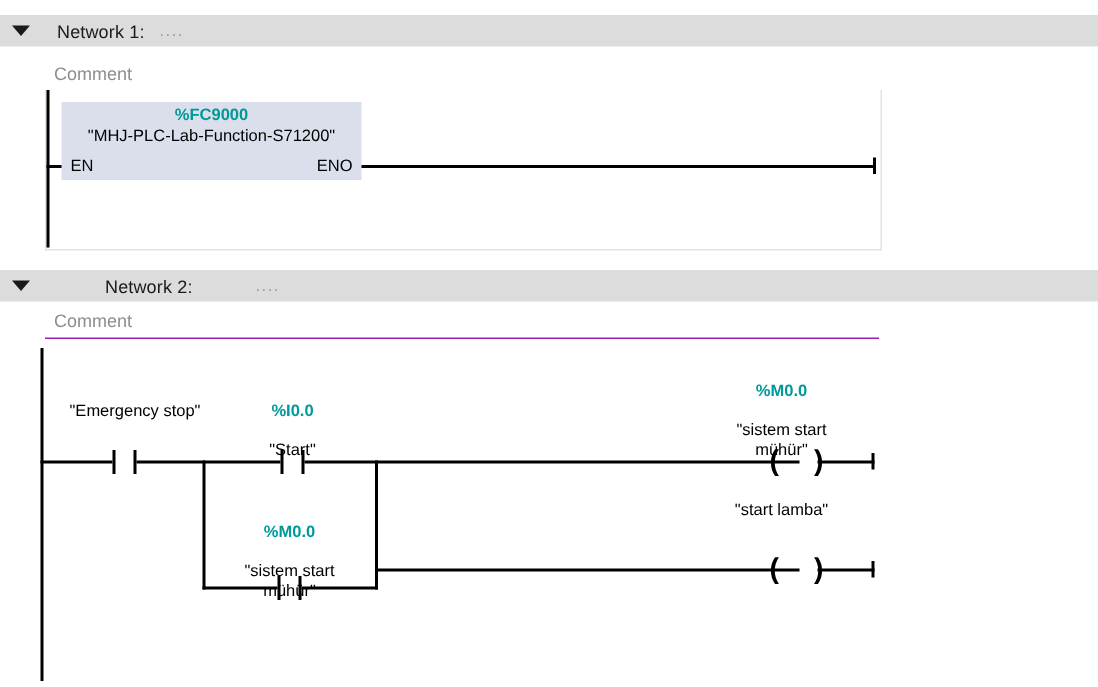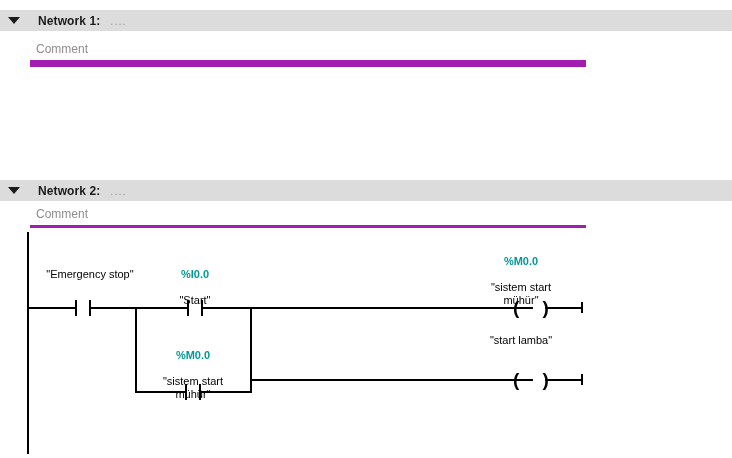--- a/index.html
+++ b/index.html
@@ -36,39 +36,39 @@
     width: 0; height: 0;
     border-left: 6px solid transparent;
     border-right: 6px solid transparent;
     border-top: 7px solid #1a1a1a;
     margin-left: 8px;
     margin-right: 18px;
     cursor: pointer;
   }
   .net-title {
     font-size: 12px;
-    font-weight: bold;
+    font-weight: normal;
     color: #1a1a1a;
     letter-spacing: 0.1px;
     white-space: nowrap;
   }
   .net-dots {
     font-size: 11px;
     color: #9a9a9a;
     margin-left: 10px;
     letter-spacing: 1px;
   }
 
   
   .comment-row {
     position: absolute;
     left: 30px;
     width: 556px;
     height: 22px;
-    border-bottom: 7px solid #a21caf;
+    border-bottom: 1px solid #a21caf;
     display: flex;
     align-items: center;
     background: #ffffff;
   }
   .comment-text {
     font-size: 12px;
     color: #8d8d8d;
     padding-left: 6px;
   }
 
@@ -202,22 +202,38 @@
   <div class="net-header" style="top:10px;">
     <div class="collapse-tri"></div>
     <span class="net-title">Network 1:</span>
     <span class="net-dots">....</span>
   </div>
 
   <div class="comment-row" style="top:38px;">
     <span class="comment-text">Comment</span>
   </div>
 
-
-  <div class="net-header" style="top:180px;">
+  <div class="net-panel net1-panel">
+
+    <div class="wire-v" style="left:0px; top:0px; height:105px;"></div>
+
+    <div class="wire-h" style="left:0px; top:50px; width:12px;"></div>
+
+    <div class="fc-block" style="left:10px; top:8px;">
+      <span class="fc-addr">%FC9000</span>
+      <span class="fc-name">"MHJ-PLC-Lab-Function-S71200"</span>
+      <span class="fc-en">EN</span>
+      <span class="fc-eno">ENO</span>
+    </div>
+
+    <div class="wire-h" style="left:210px; top:50px; width:343px;"></div>
+    <div class="rail-end" style="left:551px; top:45px;"></div>
+  </div>
+
+  <div class="net-header" style="top:180px;gap:32px;">
     <div class="collapse-tri"></div>
     <span class="net-title">Network 2:</span>
     <span class="net-dots">....</span>
   </div>
 
   <div class="comment-row" style="top:203px;">
     <span class="comment-text">Comment</span>
   </div>
 
   <div class="net-panel" style="left:0px; top:228px; width:732px; height:230px;">

